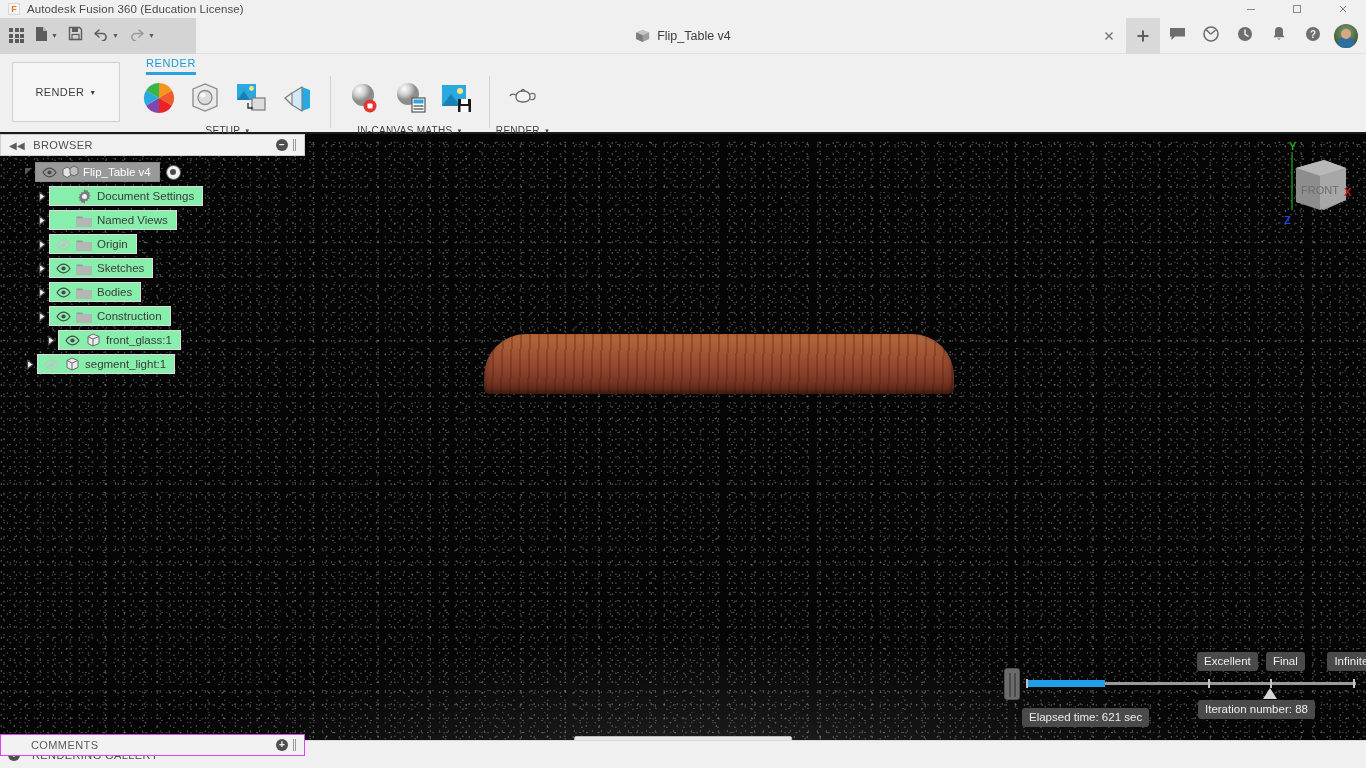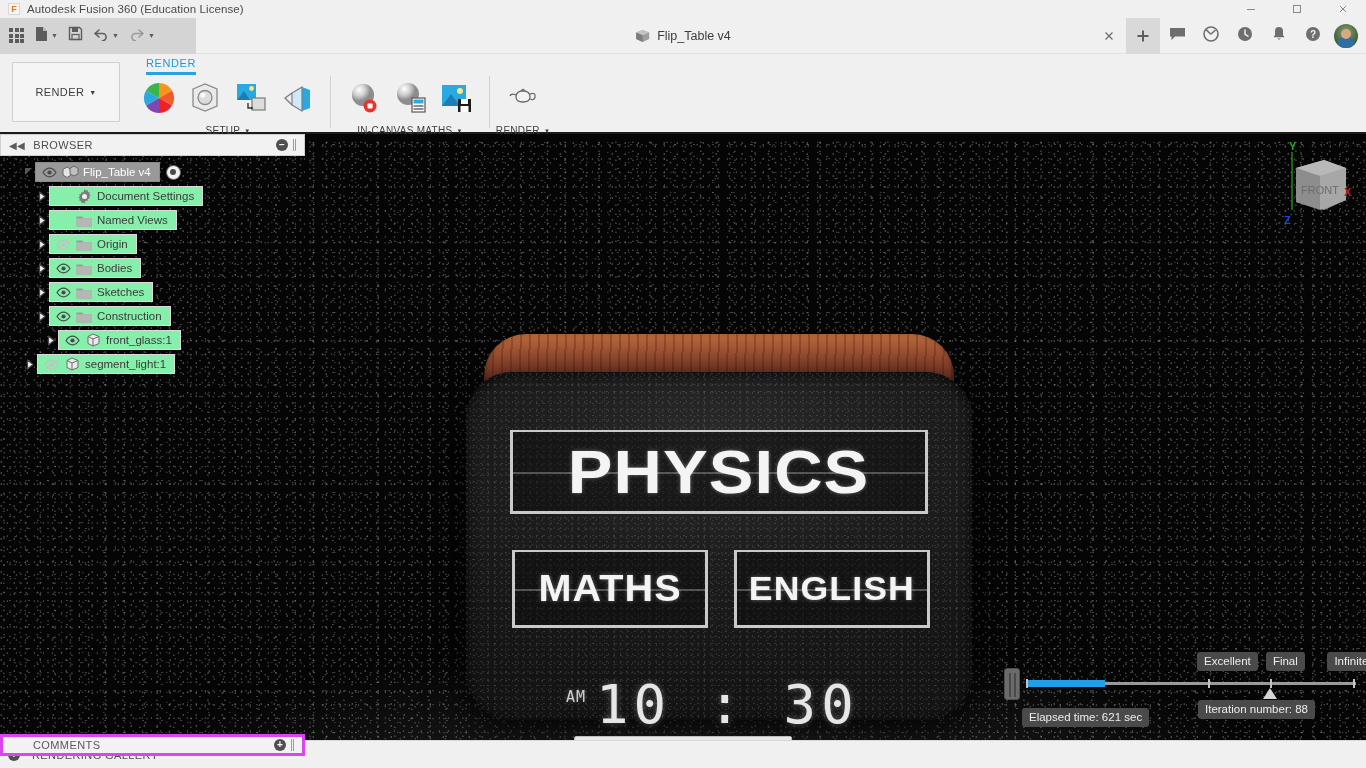--- a/index.html
+++ b/index.html
@@ -272,21 +272,21 @@
     position:absolute; left:50%; transform:translateX(-50%); bottom:4px;
     height:26px; background:#e8e8e8; border:1px solid #bdbdbd; border-radius:2px;
     display:flex; align-items:center; padding:0 5px; gap:1px;
   }
   .nav-btn { height:24px; display:flex; align-items:center; padding:0 3px; }
   .nav-btn .caret { font-size:6px; color:#4a4a4a; margin-left:2px; }
 
   
   .comments {
     position:absolute; left:0; bottom:10px; width:305px; height:22px; z-index:20;
-    background:#f2f2f2; border:3px solid #d946ef; display:flex; align-items:center;
+    background:#f2f2f2; border:1px solid #d946ef; display:flex; align-items:center;
     padding:0 4px 0 30px; color:#5a5a5a; font-size:11px; letter-spacing:.4px;
   }
   .comments .title { flex:1; }
 
   .gallery {
     position:absolute; left:0; bottom:0; width:100%; height:28px;
     background:#f0f0f0; border-top:1px solid #d9d9d9;
     display:flex; align-items:center; padding-left:8px; gap:12px;
     color:#4e4e4e; font-size:11px; letter-spacing:.4px;
   }
@@ -589,38 +589,20 @@
   </div>
 </div>
 
 <div class="main">
 
   <div class="floor-glow"></div>
   <div class="grain"></div>
 
   <div class="device">
     <div class="dev-wood"></div>
-    <div class="dev-body">
-      <div class="dev-noise"></div>
-
-      <div class="flap flap-top">
-        <span class="flap-text">PHYSICS</span>
-      </div>
-      <div class="flap flap-left">
-        <span class="flap-text">MATHS</span>
-      </div>
-      <div class="flap flap-right">
-        <span class="flap-text">ENGLISH</span>
-      </div>
-
-      <div class="clock">
-        <span class="clock-ampm">AM</span>
-        <span class="clock-time">10 : 30</span>
-      </div>
-    </div>
   </div>
 
   <div class="browser">
     <div class="browser-head">
       <span class="collapse">◀◀</span>
       <span class="title">BROWSER</span>
       <span class="circ-btn">−</span>
       <span class="grip">
           <i></i>
           <i></i>
@@ -721,21 +703,21 @@
                 <path d="M1 5.5C3 2.5 5 1.2 7.5 1.2S12 2.5 14 5.5C12 8.5 10 9.8 7.5 9.8S3 8.5 1 5.5z" fill="none" stroke="#4a4a4a" stroke-width="1.2"></path>
                 <circle cx="7.5" cy="5.5" r="2.1" fill="#4a4a4a"></circle>
               </svg>
             </span>
             <span class="node-ico">
               <svg width="16" height="13" viewBox="0 0 16 13">
                 <path d="M.5 2.5h5.5l1.4 1.8h8.1V12.5H.5z" fill="#9a9a9a"></path>
                 <path d="M.5 4.3h15V12.5H.5z" fill="#b6b6b6"></path>
               </svg>
             </span>
-            <span class="node-label">Bodies</span>
+            <span class="node-label">Sketches</span>
           </span>
         </div>
         <div class="node" style="padding-left: 36px;">
           <span class="arrow">
             <svg width="9" height="11" viewBox="0 0 9 11">
               <path d="M1.5 1 L7 5.5 L1.5 10 Z" fill="#f0f0f0" stroke="#4a4a4a" stroke-width="1.2" stroke-linejoin="round"></path>
             </svg>
           </span>
           <span class="node-chip">
             <span class="eye">
@@ -743,21 +725,21 @@
                 <path d="M1 5.5C3 2.5 5 1.2 7.5 1.2S12 2.5 14 5.5C12 8.5 10 9.8 7.5 9.8S3 8.5 1 5.5z" fill="none" stroke="#4a4a4a" stroke-width="1.2"></path>
                 <circle cx="7.5" cy="5.5" r="2.1" fill="#4a4a4a"></circle>
               </svg>
             </span>
             <span class="node-ico">
               <svg width="16" height="13" viewBox="0 0 16 13">
                 <path d="M.5 2.5h5.5l1.4 1.8h8.1V12.5H.5z" fill="#9a9a9a"></path>
                 <path d="M.5 4.3h15V12.5H.5z" fill="#b6b6b6"></path>
               </svg>
             </span>
-            <span class="node-label">Sketches</span>
+            <span class="node-label">Bodies</span>
           </span>
         </div>
         <div class="node" style="padding-left: 36px;">
           <span class="arrow">
             <svg width="9" height="11" viewBox="0 0 9 11">
               <path d="M1.5 1 L7 5.5 L1.5 10 Z" fill="#f0f0f0" stroke="#4a4a4a" stroke-width="1.2" stroke-linejoin="round"></path>
             </svg>
           </span>
           <span class="node-chip">
             <span class="eye">

